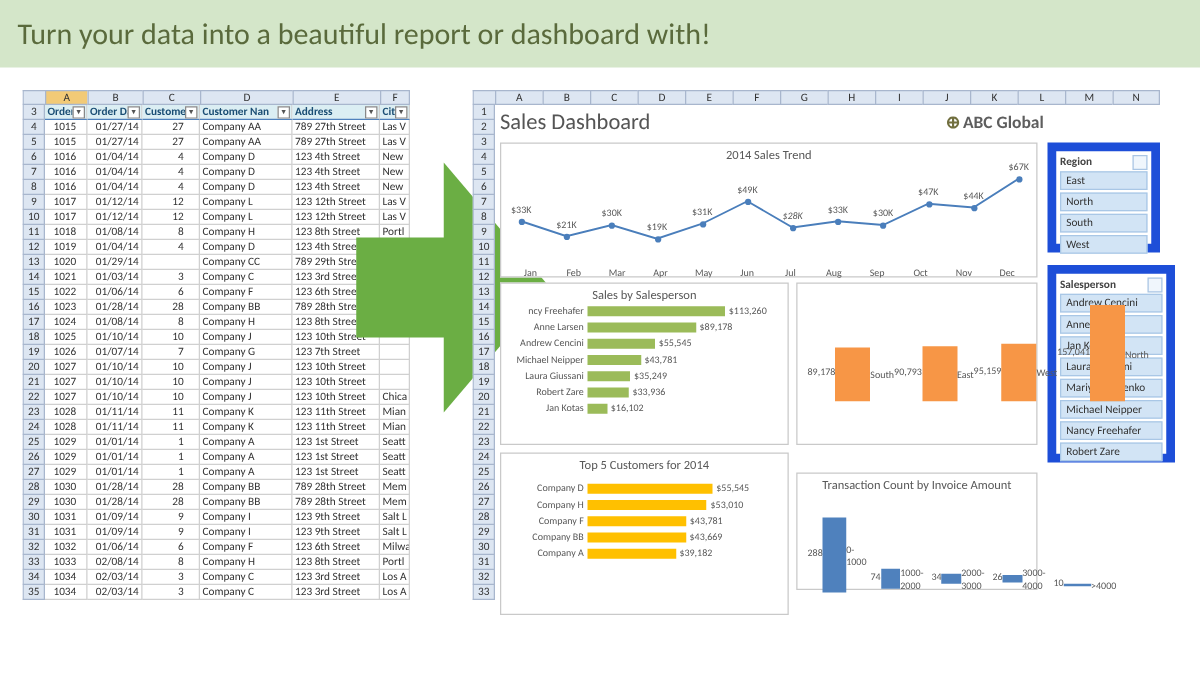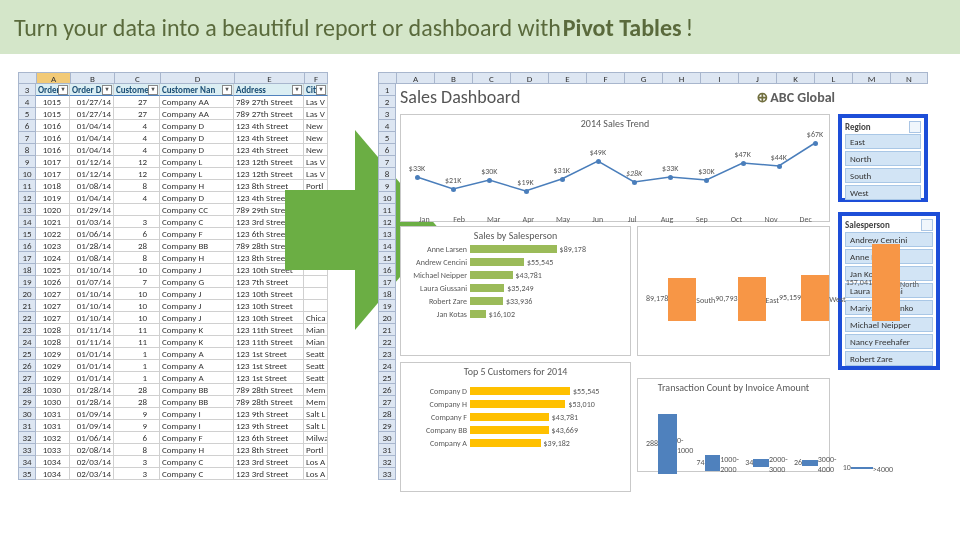--- a/index.html
+++ b/index.html
@@ -39,21 +39,21 @@
 .card-title{text-align:center;font-size:10px;color:#595959;margin-top:2px}
 
 .trend{left:0;top:28px;width:430px;height:108px}
 .trend-area{position:relative;margin:4px 6px 0 6px;height:80px}
 .pt{position:absolute;width:5px;height:5px;background:#4a7ebb;border-radius:50%;margin-left:-2px;margin-top:-2px}
 .pt-label{position:absolute;font-size:8px;color:#595959;white-space:nowrap;transform:translate(-50%,-14px)}
 .trend-x{display:flex;font-size:8px;color:#595959;margin:0 6px}
 .trend-x div{flex:1;text-align:center}
 .trend-year{text-align:center;font-size:8px;color:#595959;margin-top:1px}
 
-.slicer{border:4px solid #1d4ed8;background:#fff;position:absolute;font-size:9px;color:#333;box-sizing:border-box;padding:3px}
+.slicer{border:7px solid #1d4ed8;background:#fff;position:absolute;font-size:9px;color:#333;box-sizing:border-box;padding:3px}
 .slicer-hd{font-weight:bold;font-size:9px;margin-bottom:2px;position:relative;color:#444}
 .slicer-hd:after{content:"";position:absolute;right:0;top:0;width:10px;height:10px;border:1px solid #aac5e4;background:#f0f6fc}
 .slicer-item{background:#d2e4f5;border:1px solid #a9c7e6;padding:1px 4px;margin-bottom:2px;height:11px;line-height:11px;box-sizing:content-box}
 .region{left:438px;top:28px;width:90px;height:88px}
 .sp{left:438px;top:126px;width:102px;height:158px}
 
 .salesrep{left:0;top:140px;width:231px;height:130px}
 .hbar-row{display:flex;align-items:center;height:13px;margin:0 4px}
 .hbar-lbl{width:62px;text-align:right;font-size:8px;color:#595959;padding-right:3px}
 .hbar-bar{height:8px;background:#9bbb59}
@@ -68,21 +68,20 @@
 .top5 .hbar-bar{background:#ffc000}
 .trans{left:237px;top:292px;width:193px;height:94px}
 .trans .vbar-bar{background:#4f81bd;width:22px}
 svg.line{position:absolute;left:0;top:0;width:100%;height:100%}
 </style>
 </head>
 <body>
 
 <div class="banner">
   <span>Turn your data into a beautiful report or dashboard with </span>
-  <b style="margin:0 4px 0 2px">Pivot Tables</b>
   <span>!</span>
 </div>
 
 <div class="sheet-left">
   <div class="colhdr" id="lcolhdr">
       <div style="width:18px"></div>
       <div style="width:34px" class="selcol">A</div>
       <div style="width:44px" class="">B</div>
       <div style="width:46px" class="">C</div>
       <div style="width:74px" class="">D</div>
@@ -523,20 +522,25 @@
         <div class="slicer-item">Michael Neipper</div>
         <div class="slicer-item">Nancy Freehafer</div>
         <div class="slicer-item">Robert Zare</div>
       </div>
   </div>
 
   <div class="card salesrep">
     <div class="card-title">Sales by Salesperson</div>
     <div id="salesrepBars">
         <div class="hbar-row">
+          <div class="hbar-lbl">ncy Freehafer</div>
+          <div class="hbar-bar" style="width:110px"></div>
+          <div class="hbar-val">$113,260</div>
+        </div>
+        <div class="hbar-row">
           <div class="hbar-lbl">Anne Larsen</div>
           <div class="hbar-bar" style="width:86.61116016245806px"></div>
           <div class="hbar-val">$89,178</div>
         </div>
         <div class="hbar-row">
           <div class="hbar-lbl">Andrew Cencini</div>
           <div class="hbar-bar" style="width:53.946229913473424px"></div>
           <div class="hbar-val">$55,545</div>
         </div>
         <div class="hbar-row">

